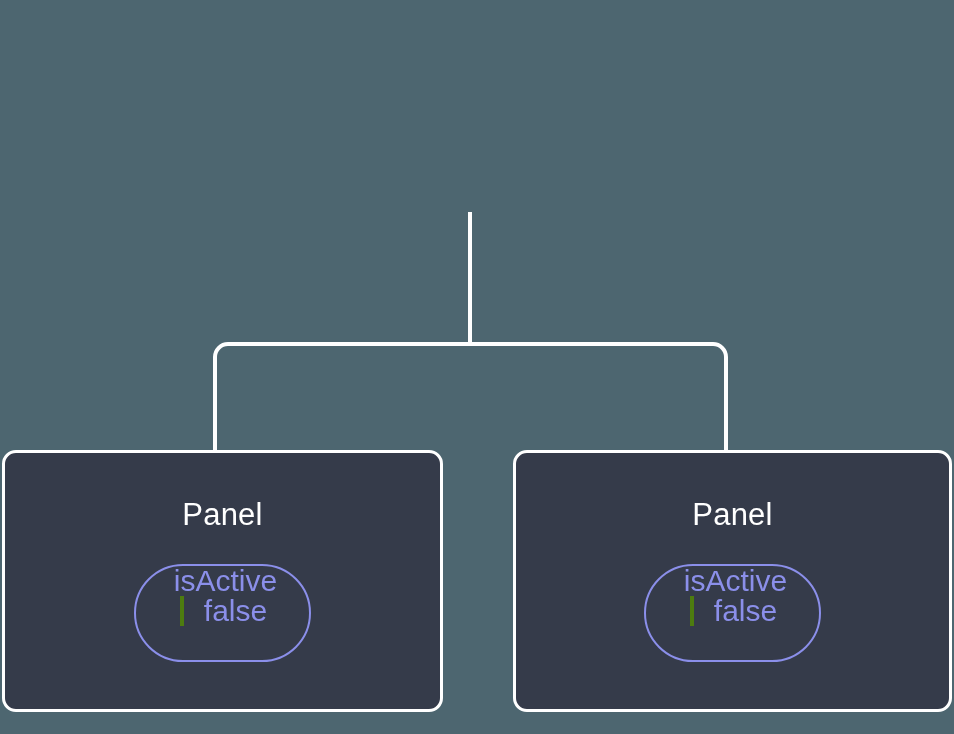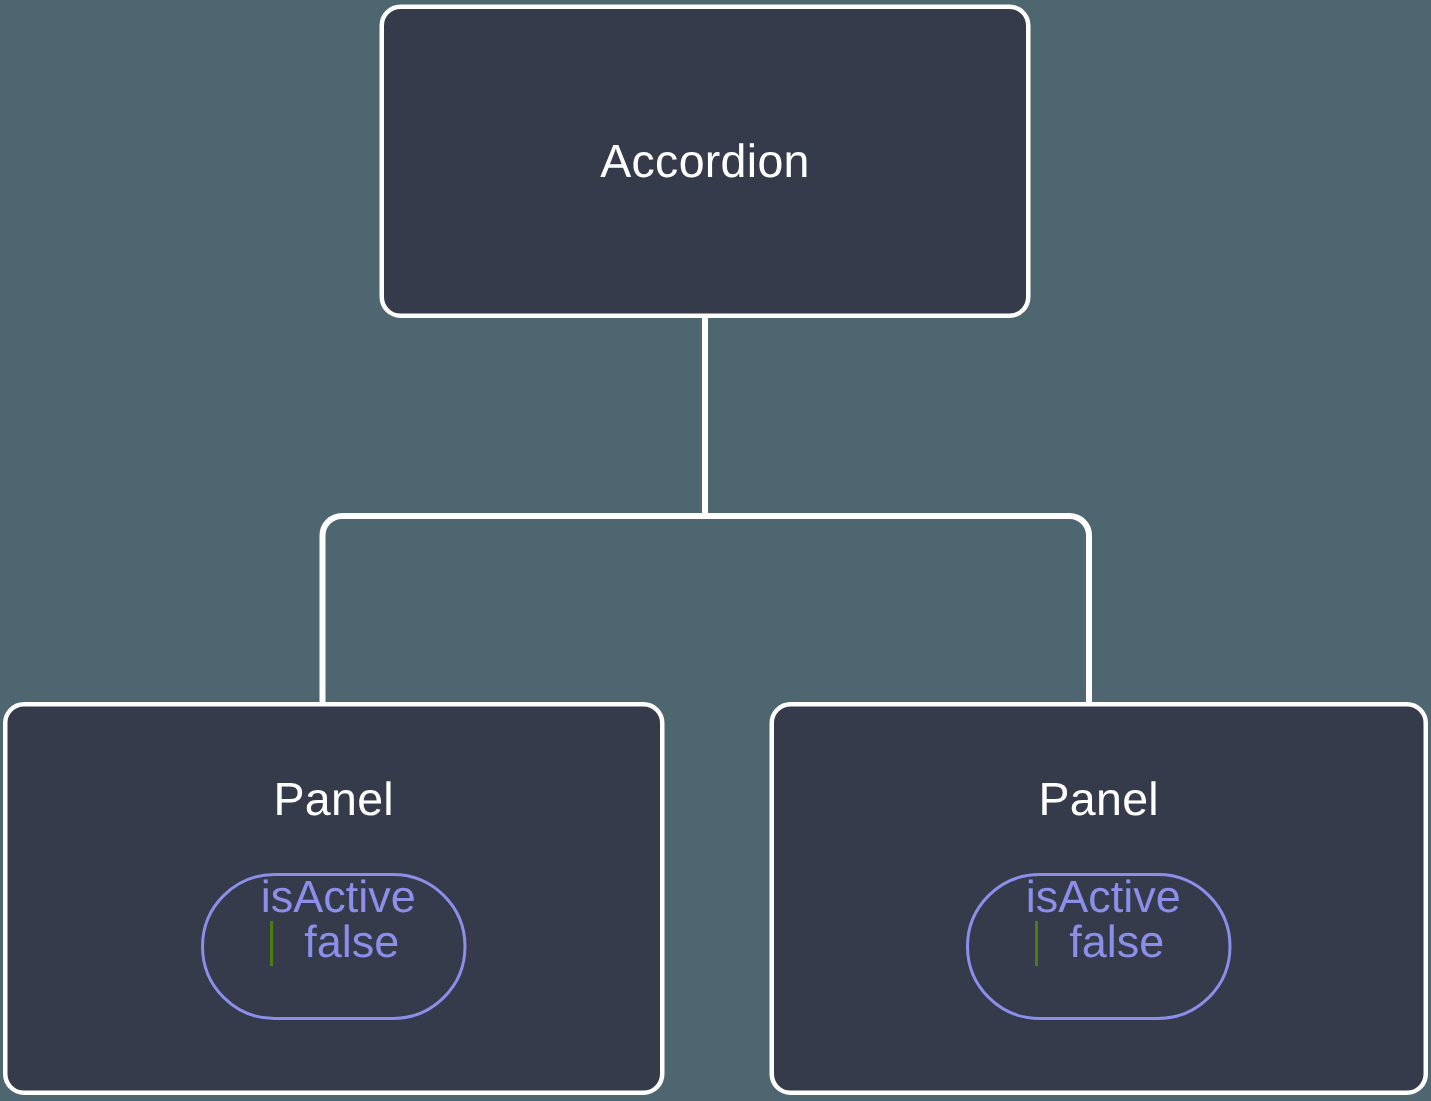--- a/index.html
+++ b/index.html
@@ -56,21 +56,21 @@
   #node-root {
     left: 253px;
     top: 3px;
     width: 434px;
     height: 209px;
     justify-content: center;
   }
 
   
   .node-child {
-    top: 468px;
+    top: 450px;
     height: 262px;
     justify-content: flex-start;
     padding-top: 46px;
   }
 
   #node-panel-0 { left: 2px;   width: 441px; }
   #node-panel-1 { left: 513px; width: 439px; }
 
   
   .prop-pill {
@@ -95,39 +95,36 @@
     line-height: 1;
     white-space: nowrap;
   }
 
   .prop-key {
     padding: 0 32px 0 38px;
   }
 
   .prop-val {
     padding: 0 38px 0 16px;
-    border-left: 2px solid #4d7c0f;
+    border-left: 4px solid #4d7c0f;
     margin-left: 44px;
   }
 </style>
 </head>
 <body>
 
 <div id="canvas">
 
   <svg id="edges" viewBox="0 0 954 734" width="954" height="734" aria-hidden="true">
 
     <path d="M 470 212 L 470 344" fill="none" stroke="#ffffff" stroke-width="4" stroke-linecap="butt"></path>
 
     <path d="M 215 470 L 215 357 A 13 13 0 0 1 228 344 L 713 344 A 13 13 0 0 1 726 357 L 726 470" fill="none" stroke="#ffffff" stroke-width="4" stroke-linejoin="round"></path>
   </svg>
 
-  <div class="node" id="node-root">
-    <div class="node-title">Accordion</div>
-  </div>
 
   <div class="node node-child" id="node-panel-0">
     <div class="node-title">Panel</div>
     <div class="prop-pill">
       <div class="prop-key">isActive</div>
       <div class="prop-val">false</div>
     </div>
   </div>
 
   <div class="node node-child" id="node-panel-1">

